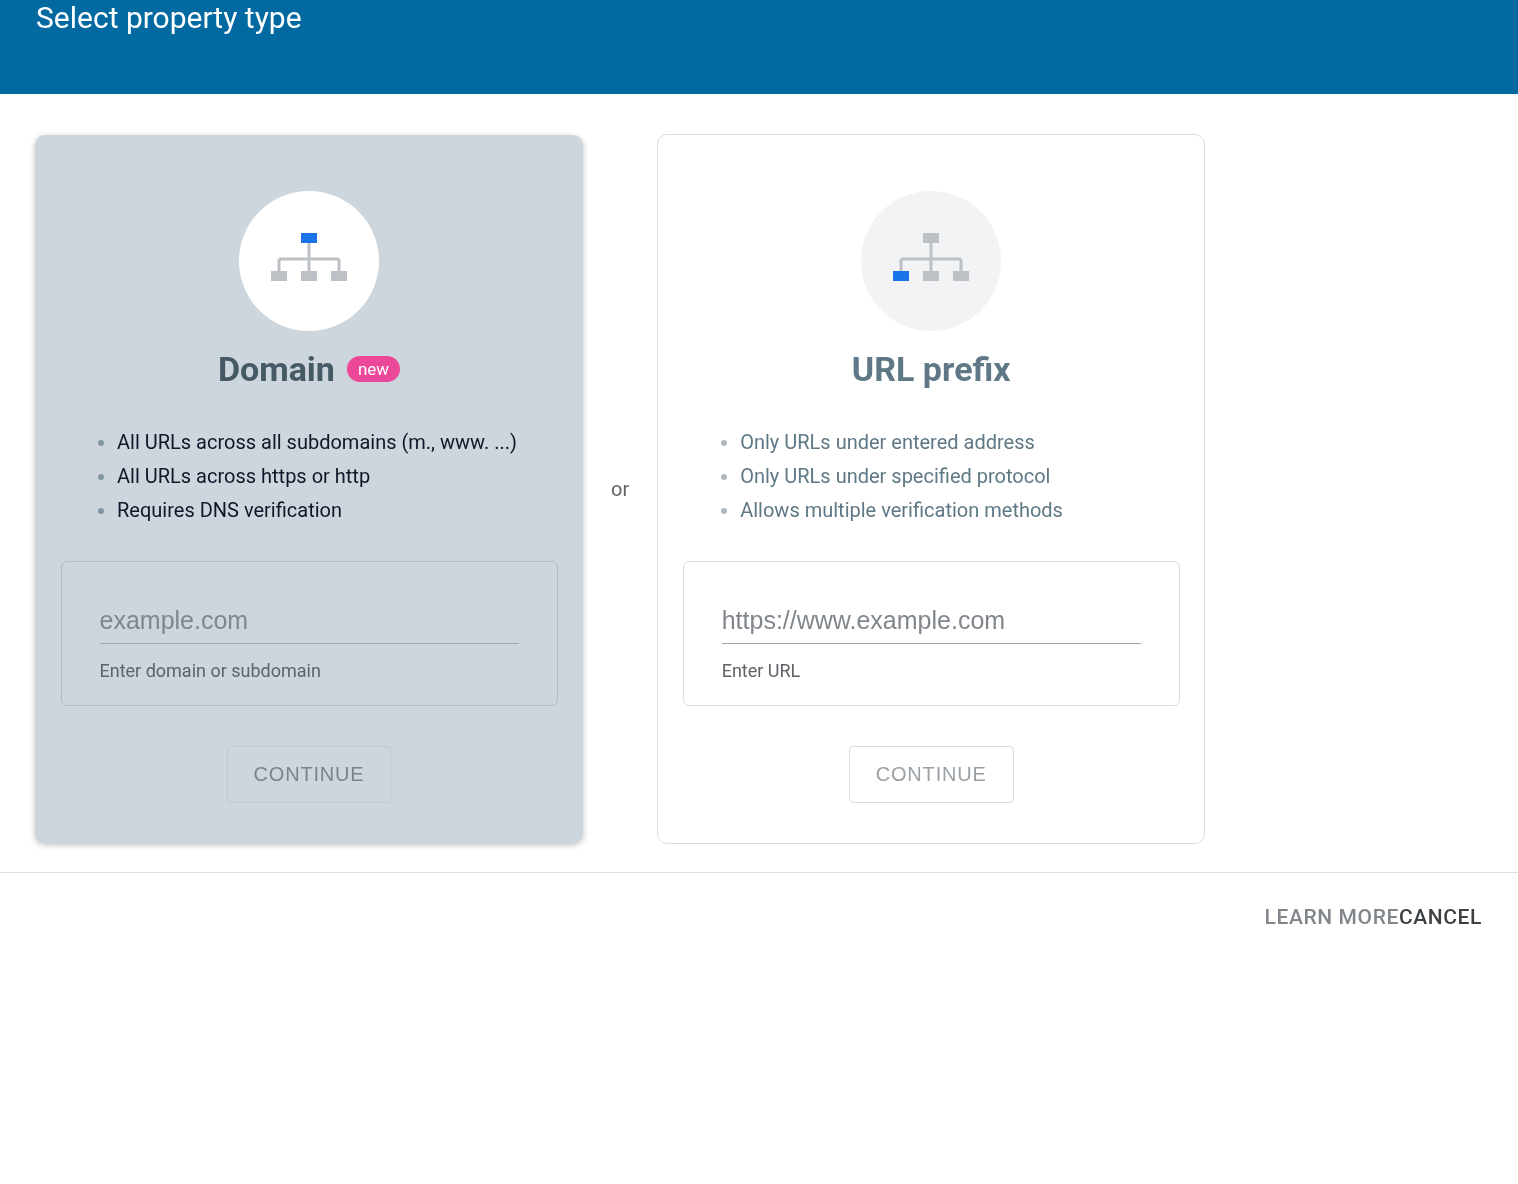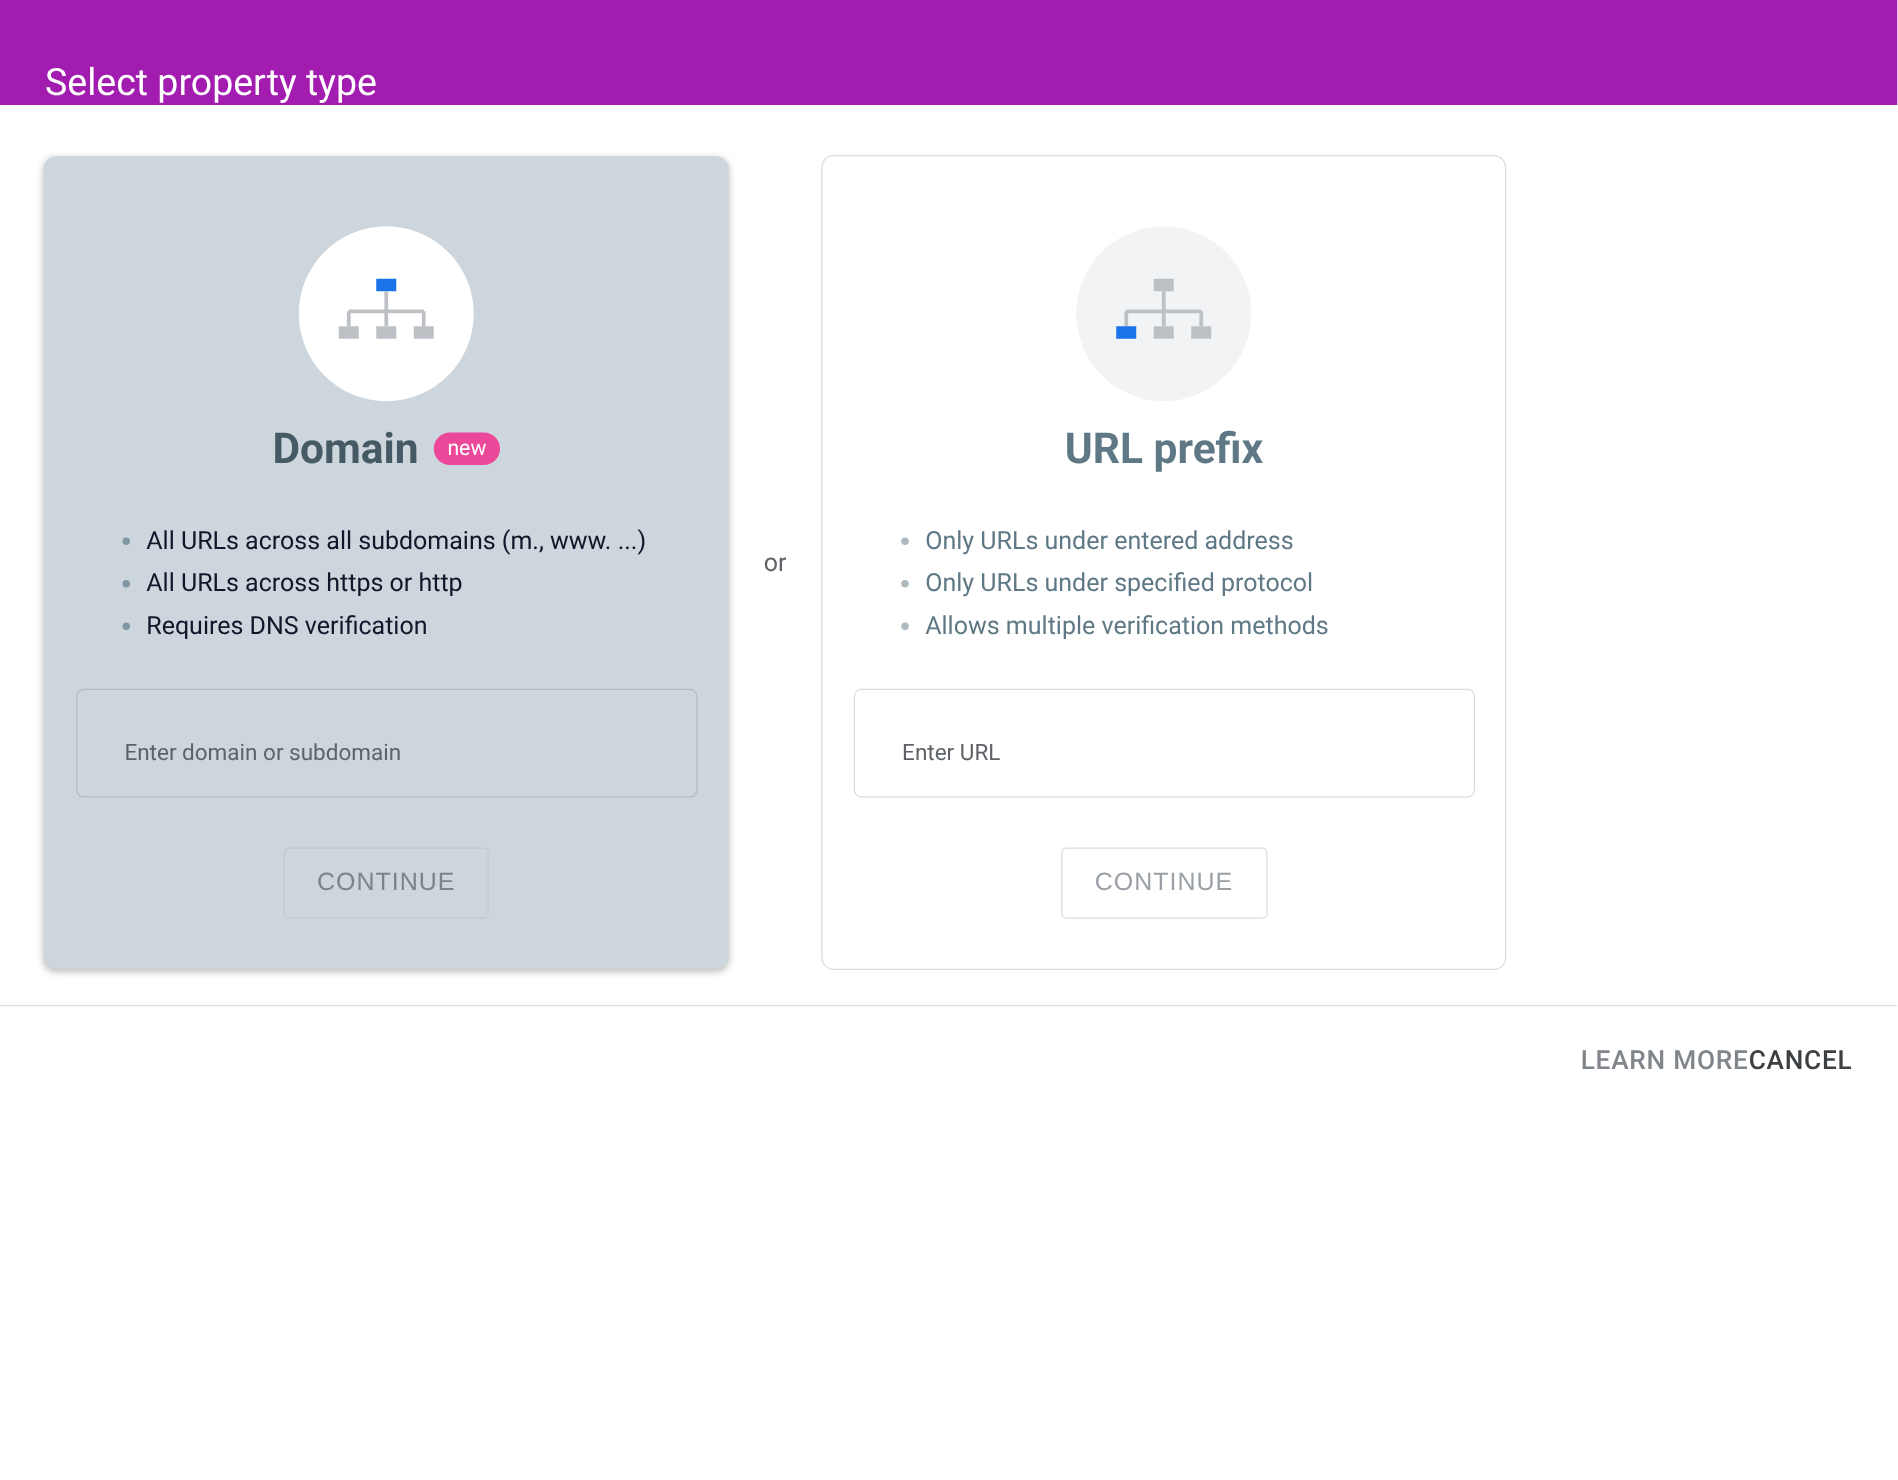--- a/index.html
+++ b/index.html
@@ -3,24 +3,24 @@
 <meta charset="utf-8">
 <style>
   * { box-sizing: border-box; margin: 0; padding: 0; }
   body {
     font-family: Roboto, "Helvetica Neue", Arial, sans-serif;
     background: #fff;
     color: #3c4043;
     width: 1518px;
   }
   .header {
-    background: #a21caf;
-    height: 84px;
-    display: flex;
-    align-items: flex-end;
+    background: #0369a1;
+    height: 94px;
+    display: flex;
+    align-items: flex-start;
     padding-left: 36px;
   }
   .header-title {
     color: #fff;
     font-size: 30px;
     font-weight: 400;
   }
   .content {
     padding: 40px 35px 0 35px;
     display: flex;
@@ -173,20 +173,21 @@
     <div class="card-title-row">
       <div class="card-title">Domain</div>
       <div class="badge">new</div>
     </div>
     <ul class="bullets">
       <li>All URLs across all subdomains (m., www. ...)</li>
       <li>All URLs across https or http</li>
       <li>Requires DNS verification</li>
     </ul>
     <div class="input-box">
+      <input type="text" class="text-input" placeholder="example.com" style="">
       <div class="input-helper">Enter domain or subdomain</div>
     </div>
     <button class="continue-btn">CONTINUE</button>
   </div>
 
   <div class="separator">or</div>
 
   <div class="card card-urlprefix">
     <div class="icon-circle icon-circle-url">
       <svg class="sitemap-svg" viewBox="0 0 80 60">
@@ -203,20 +204,21 @@
     </div>
     <div class="card-title-row">
       <div class="card-title card-title-url">URL prefix</div>
     </div>
     <ul class="bullets">
       <li>Only URLs under entered address</li>
       <li>Only URLs under specified protocol</li>
       <li>Allows multiple verification methods</li>
     </ul>
     <div class="input-box">
+      <input type="text" class="text-input" placeholder="https://www.example.com" style="">
       <div class="input-helper">Enter URL</div>
     </div>
     <button class="continue-btn">CONTINUE</button>
   </div>
 
 </div>
 
 <div class="footer">
   <span class="footer-link">LEARN MORE</span>
   <span class="footer-cancel">CANCEL</span>

